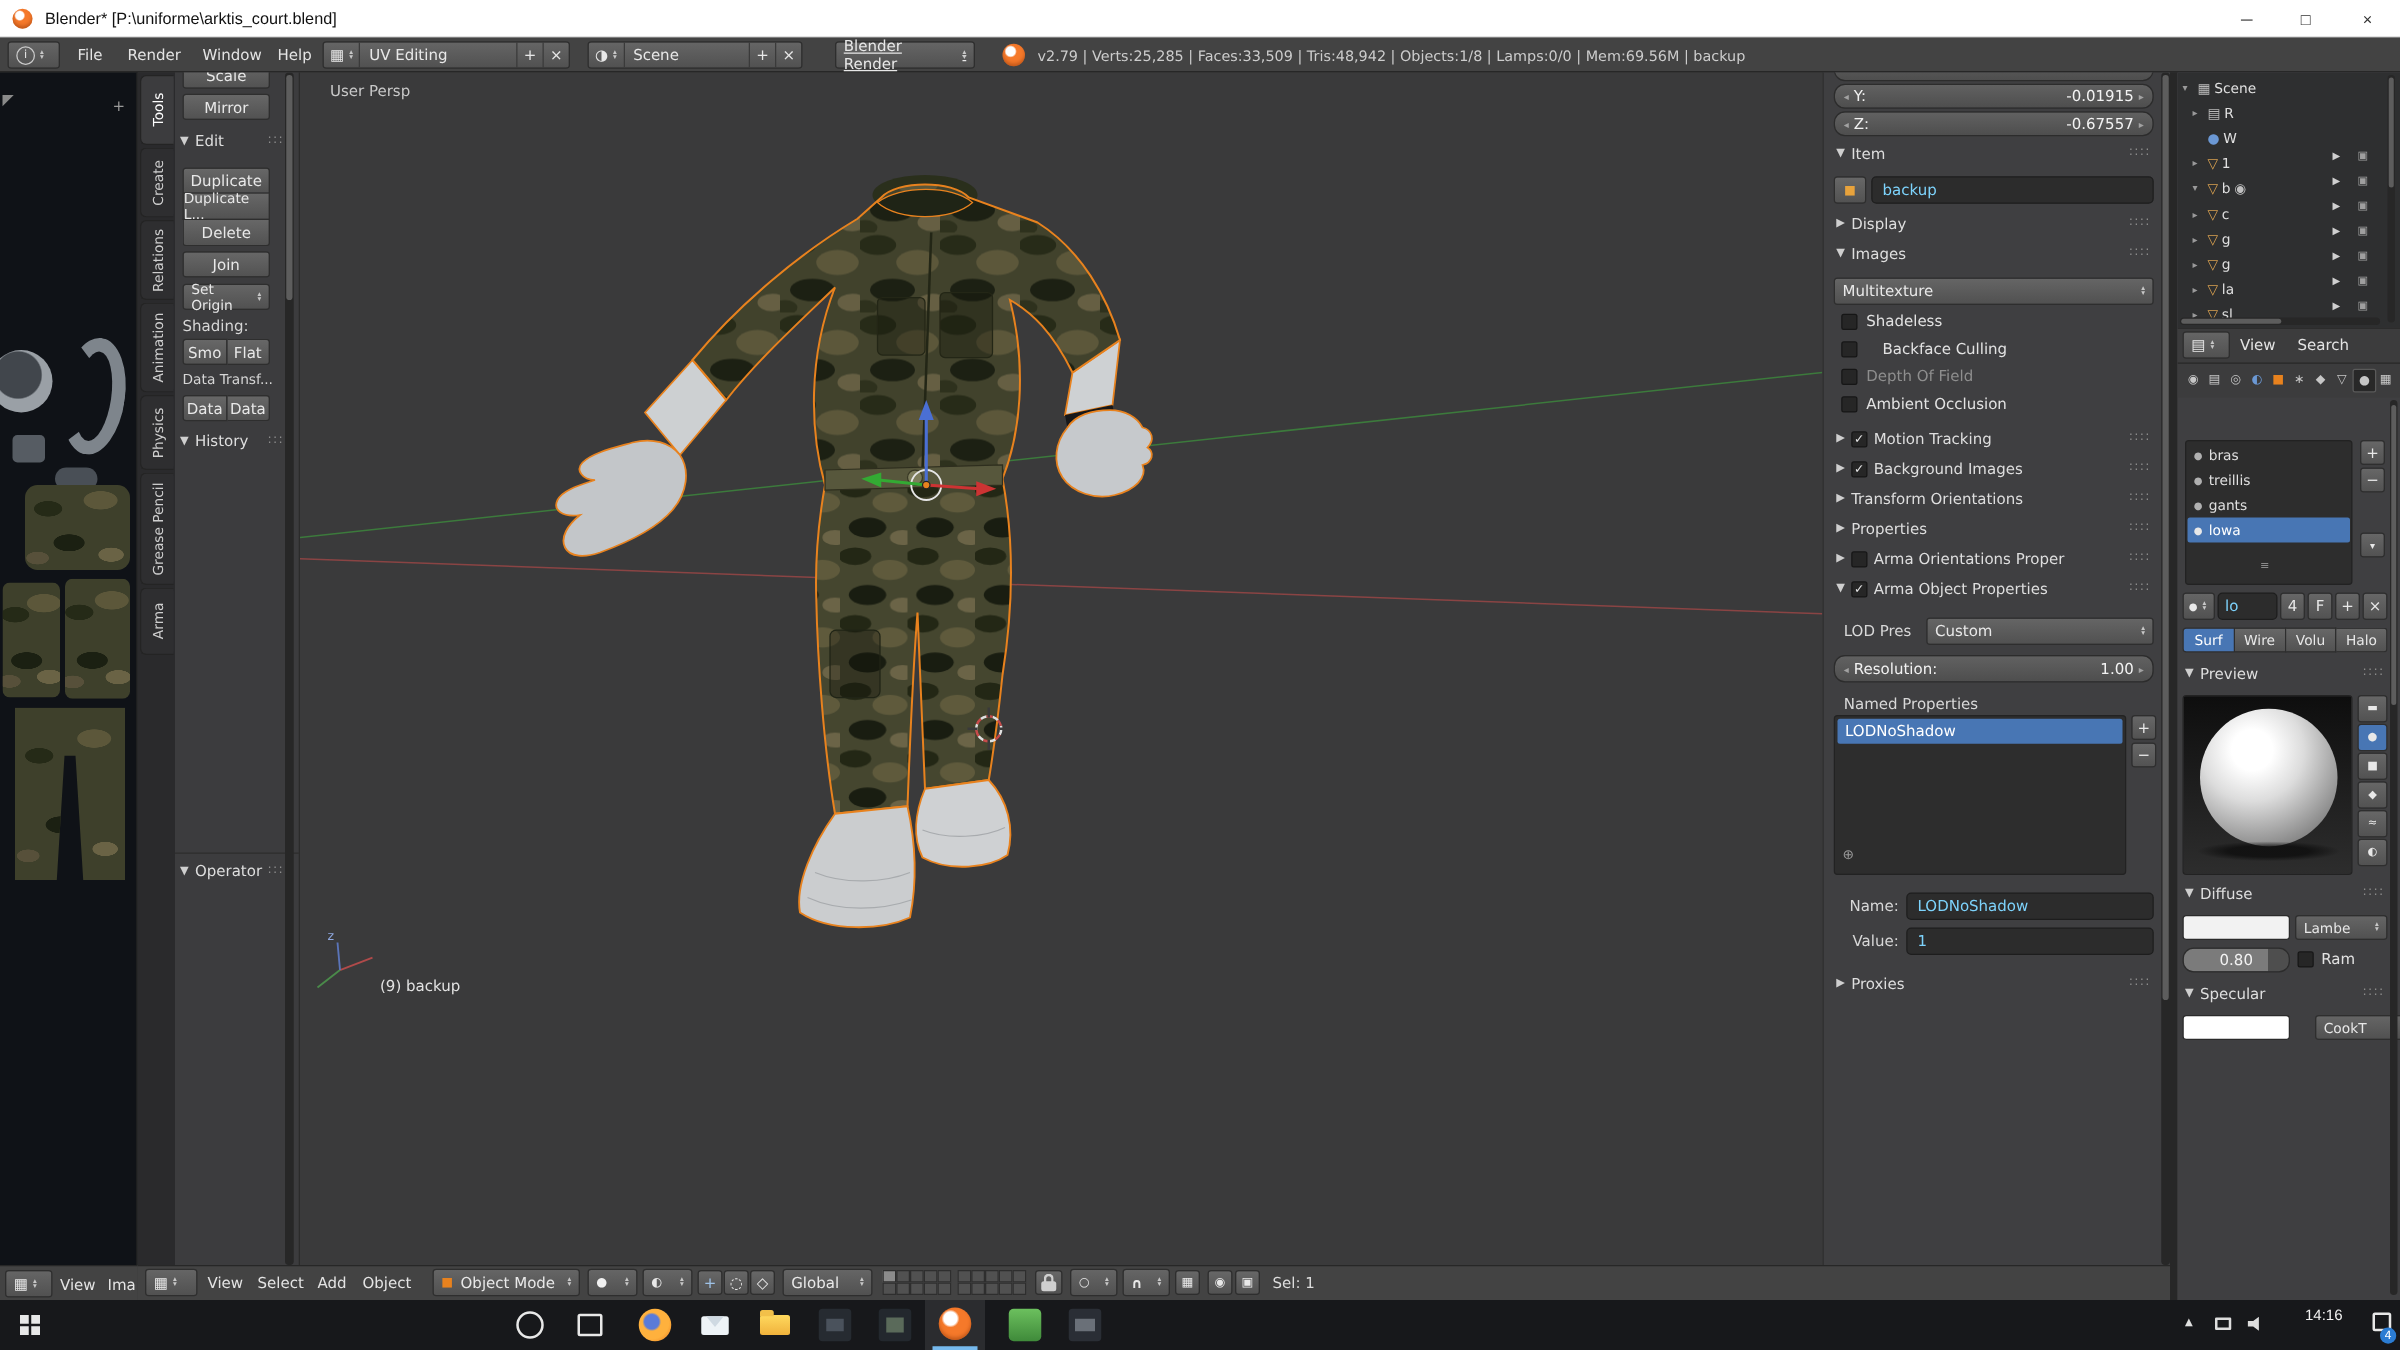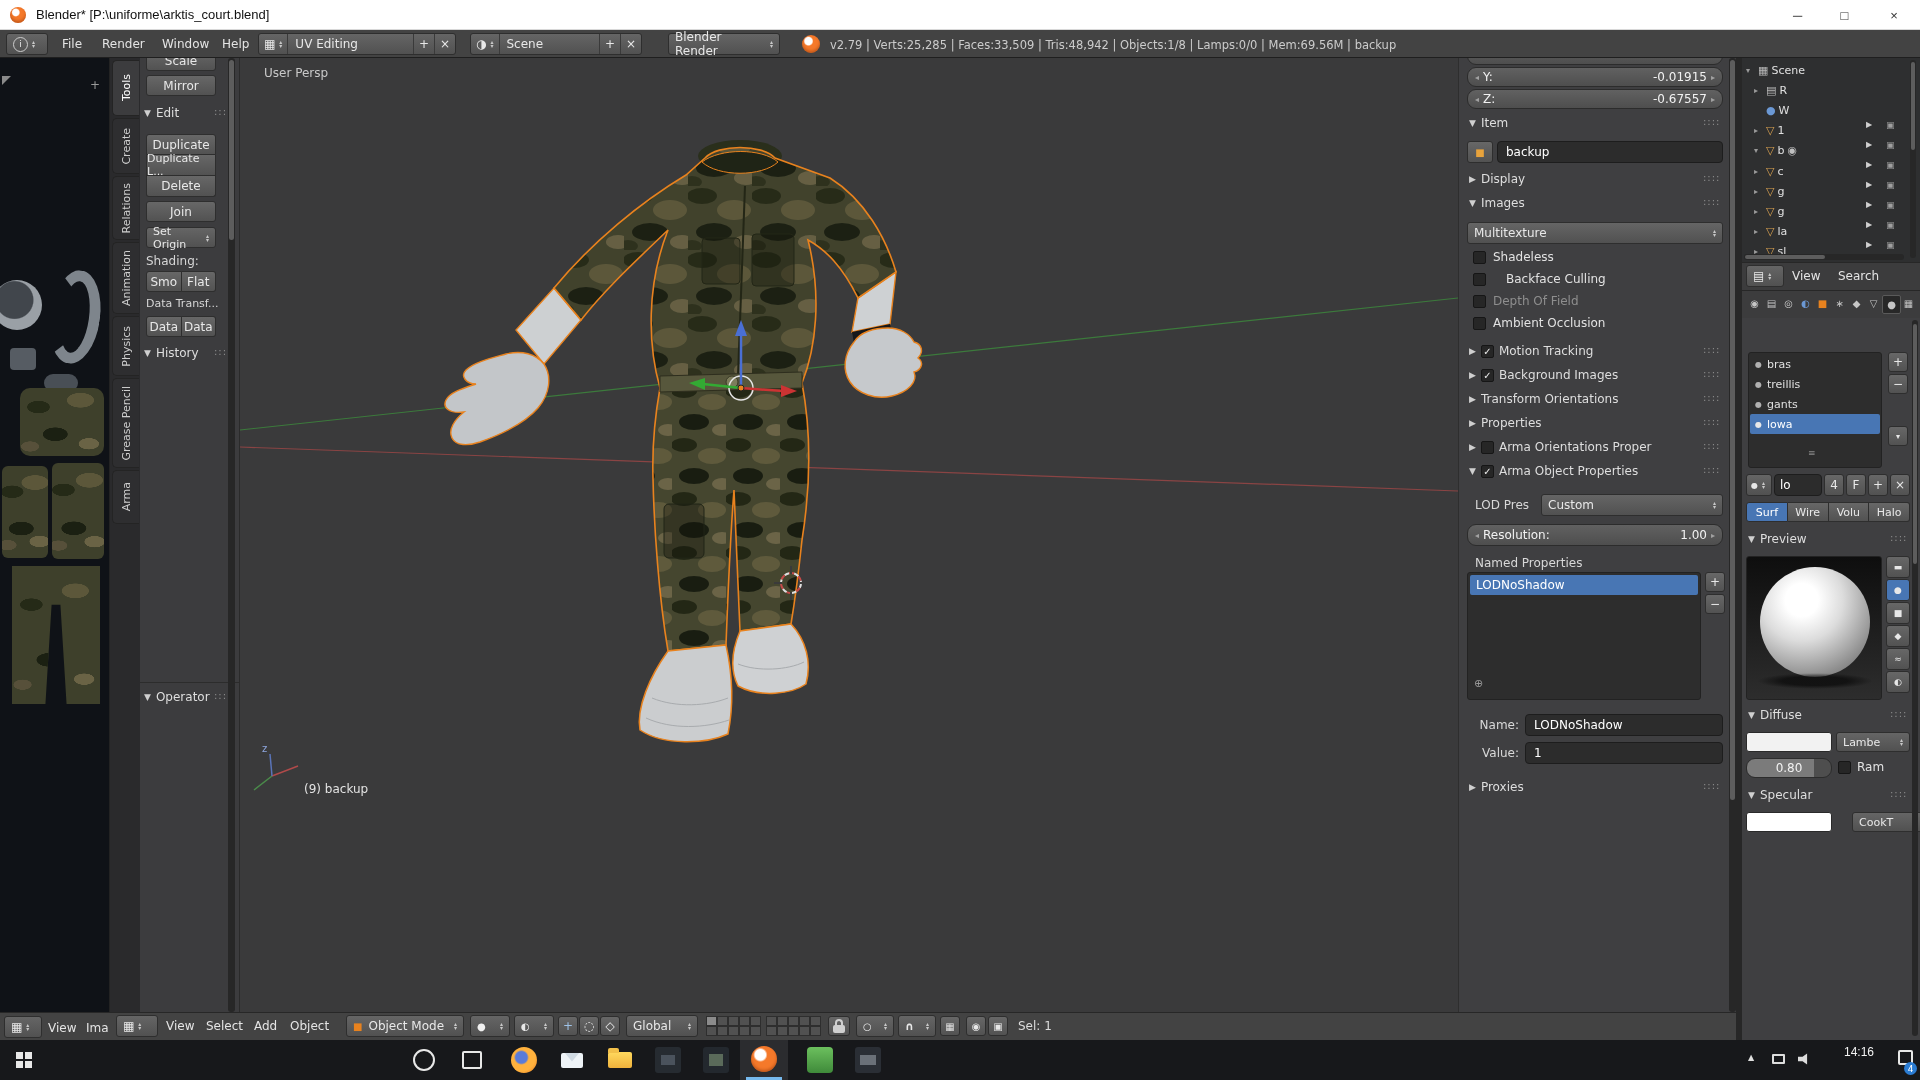--- a/index.html
+++ b/index.html
@@ -8,21 +8,21 @@
   .a{position:absolute;box-sizing:border-box;}
   .flex{display:flex;align-items:center;}
   .btn{display:flex;align-items:center;justify-content:center;background:linear-gradient(#676767,#525252);
        border:1px solid #2e2e2e;border-radius:3px;color:#e8e8e8;box-sizing:border-box;}
   .bt-top{border-radius:3px 3px 0 0;} .bt-mid{border-radius:0;border-top:0;} .bt-bot{border-radius:0 0 3px 3px;border-top:0;}
   .dd{display:flex;align-items:center;background:linear-gradient(#656565,#515151);border:1px solid #2e2e2e;
       border-radius:3px;padding:0 6px;box-sizing:border-box;color:#e8e8e8;}
   .sp{flex:1;}
   .ud{display:flex;flex-direction:column;line-height:4px;font-size:6px;color:#c8c8c8;margin-left:4px;}
   .fld{display:flex;align-items:center;background:#2c2c2c;border:1px solid #1d1d1d;border-radius:4px;
-       padding:0 8px;color:#ffffff;box-sizing:border-box;}
+       padding:0 8px;color:#7dd3fc;box-sizing:border-box;}
   .num{display:flex;align-items:center;background:linear-gradient(#616161,#4e4e4e);border:1px solid #2c2c2c;
        border-radius:9px;padding:0 7px;color:#f2f2f2;box-sizing:border-box;}
   .ar{font-size:8px;color:rgba(255,255,255,.45);}
   .ph{display:flex;align-items:center;gap:5px;color:#dedede;position:absolute;}
   .tri{font-size:9px;color:#cfcfcf;}
   .dots{color:#8c8c8c;font-size:10px;letter-spacing:1px;}
   .chk{width:13px;height:13px;background:#262626;border:1px solid #161616;border-radius:2px;font-size:10px;
        line-height:11px;text-align:center;color:#eaeaea;box-sizing:border-box;flex:none;}
   .mn{color:#e4e4e4;position:absolute;cursor:default;}
   .seg{display:flex;position:absolute;}
@@ -114,21 +114,21 @@
   <div class="a dd" style="left:470px;top:33px;width:172px;height:22px;padding:0;">
     <span class="flex" style="padding:0 5px;border-right:1px solid #3a3a3a;height:100%;">◑<span class="ud">
           <span>▴</span>
           <span>▾</span>
         </span></span>
     <span class="sp" style="padding:0 7px;">Scene</span>
     <span class="flex" style="width:20px;height:100%;justify-content:center;border-left:1px solid #3a3a3a;">+</span>
     <span class="flex" style="width:20px;height:100%;justify-content:center;border-left:1px solid #3a3a3a;">×</span>
   </div>
 
-  <div class="a dd" style="left:668px;top:33px;width:112px;height:22px;">
+  <div class="a dd" style="left:668px;top:33px;width:112px;height:22px;text-decoration:underline;">
     <span>Blender Render</span>
       <span class="sp"></span>
     <span class="ud">
         <span>▴</span>
         <span>▾</span>
       </span>
   </div>
   <div class="a blogo" style="left:802px;top:35px;width:18px;height:18px;"></div>
   <div class="a" style="left:830px;top:38px;font-size:11.5px;color:#cccccc;">v2.79 | Verts:25,285 | Faces:33,509 | Tris:48,942 | Objects:1/8 | Lamps:0/0 | Mem:69.56M | backup</div>
 

